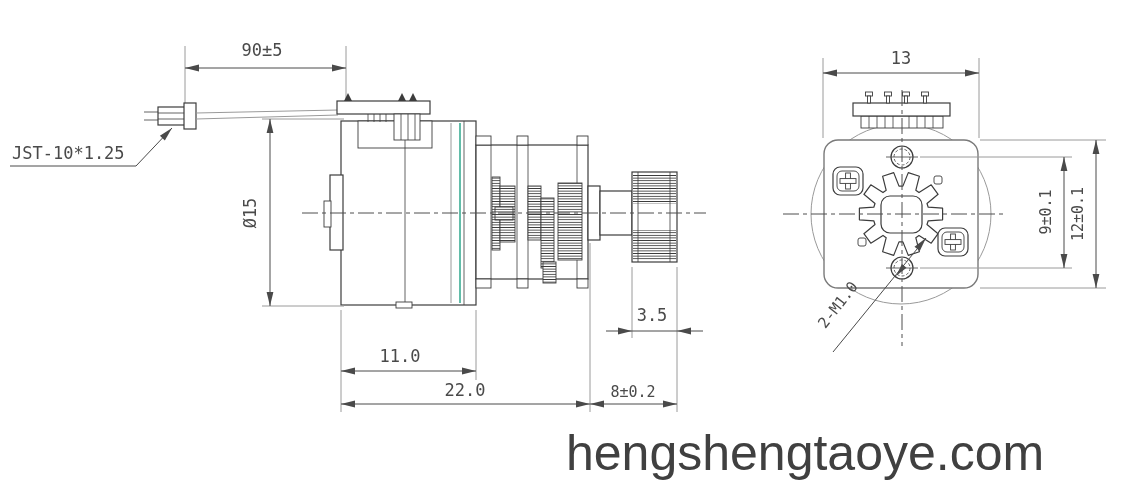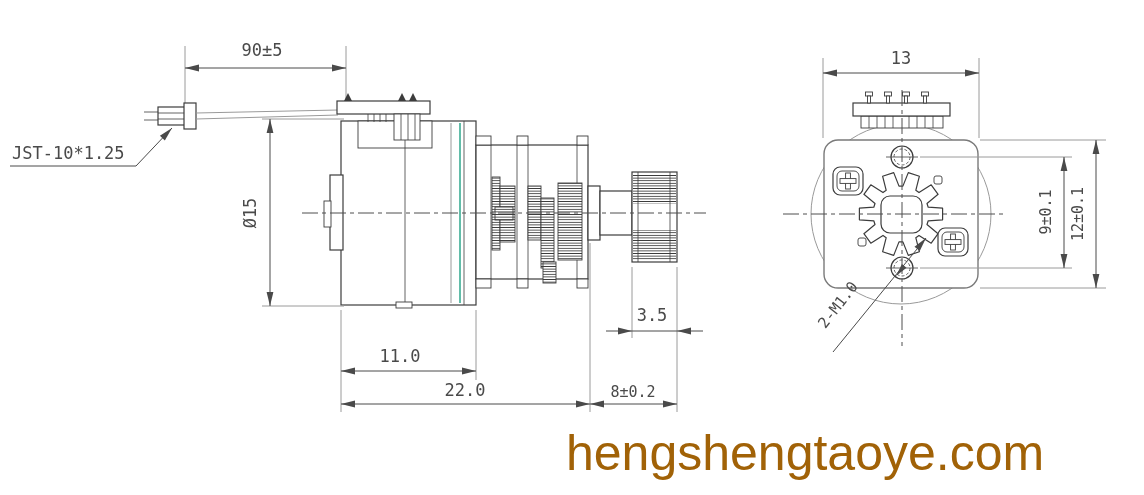--- a/index.html
+++ b/index.html
@@ -15,21 +15,21 @@
   .pl{fill:#ffffff;stroke:#7a7a7a;stroke-width:1.4px;}
   .teal{stroke:#2fa78d;fill:none;stroke-width:1.5px;}
   .cl{stroke:#4f4f4f;fill:none;stroke-width:1px;stroke-dasharray:16 4 4 4;}
   .dim{stroke:#4a4a4a;fill:none;stroke-width:1px;}
   .hatch{fill:url(#hatch);stroke:#3c3c3c;stroke-width:0.9px;}
   .hatchonly{fill:url(#hatch);stroke:none;}
   .solid{fill:#3c3c3c;stroke:none;}
   text.cad{font-family:"DejaVu Sans Mono",monospace;fill:#4a4a4a;font-size:17px;}
   text.cads{font-family:"DejaVu Sans Mono",monospace;fill:#4a4a4a;font-size:15px;}
   .watermark{position:absolute;left:566px;top:424px;width:570px;
-             font-family:"Liberation Sans",sans-serif;font-size:50px;color:#a16207;
+             font-family:"Liberation Sans",sans-serif;font-size:50px;color:#404040;
              letter-spacing:0px;white-space:nowrap;}
 </style>
 </head>
 <body>
 
 <div class="canvas">
 <svg width="1144" height="495" viewBox="0 0 1144 495">
   <defs>
     <marker id="arr" markerUnits="userSpaceOnUse" markerWidth="16" markerHeight="10" refX="15" refY="5" orient="auto-start-reverse">
       <path d="M15,5 L1,1.6 L1,8.4 Z" fill="#4a4a4a"></path>

